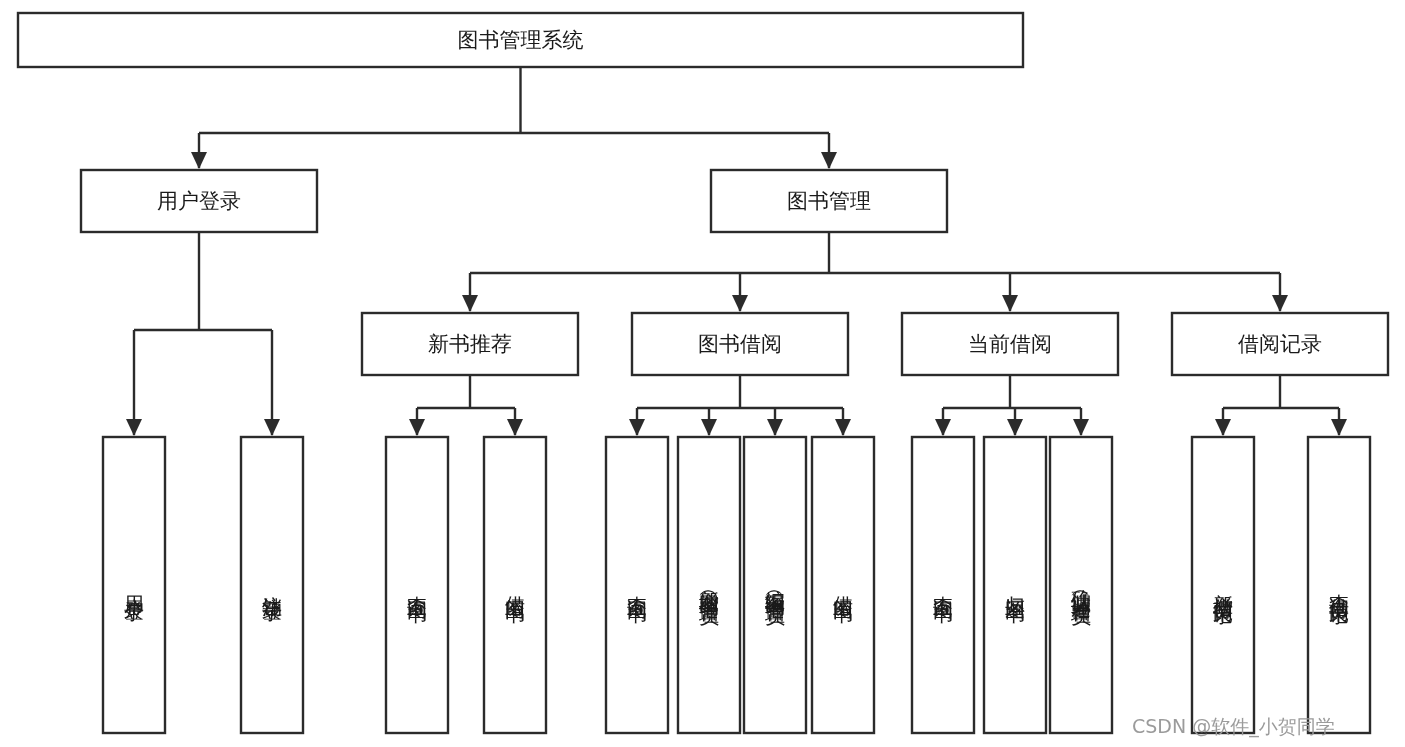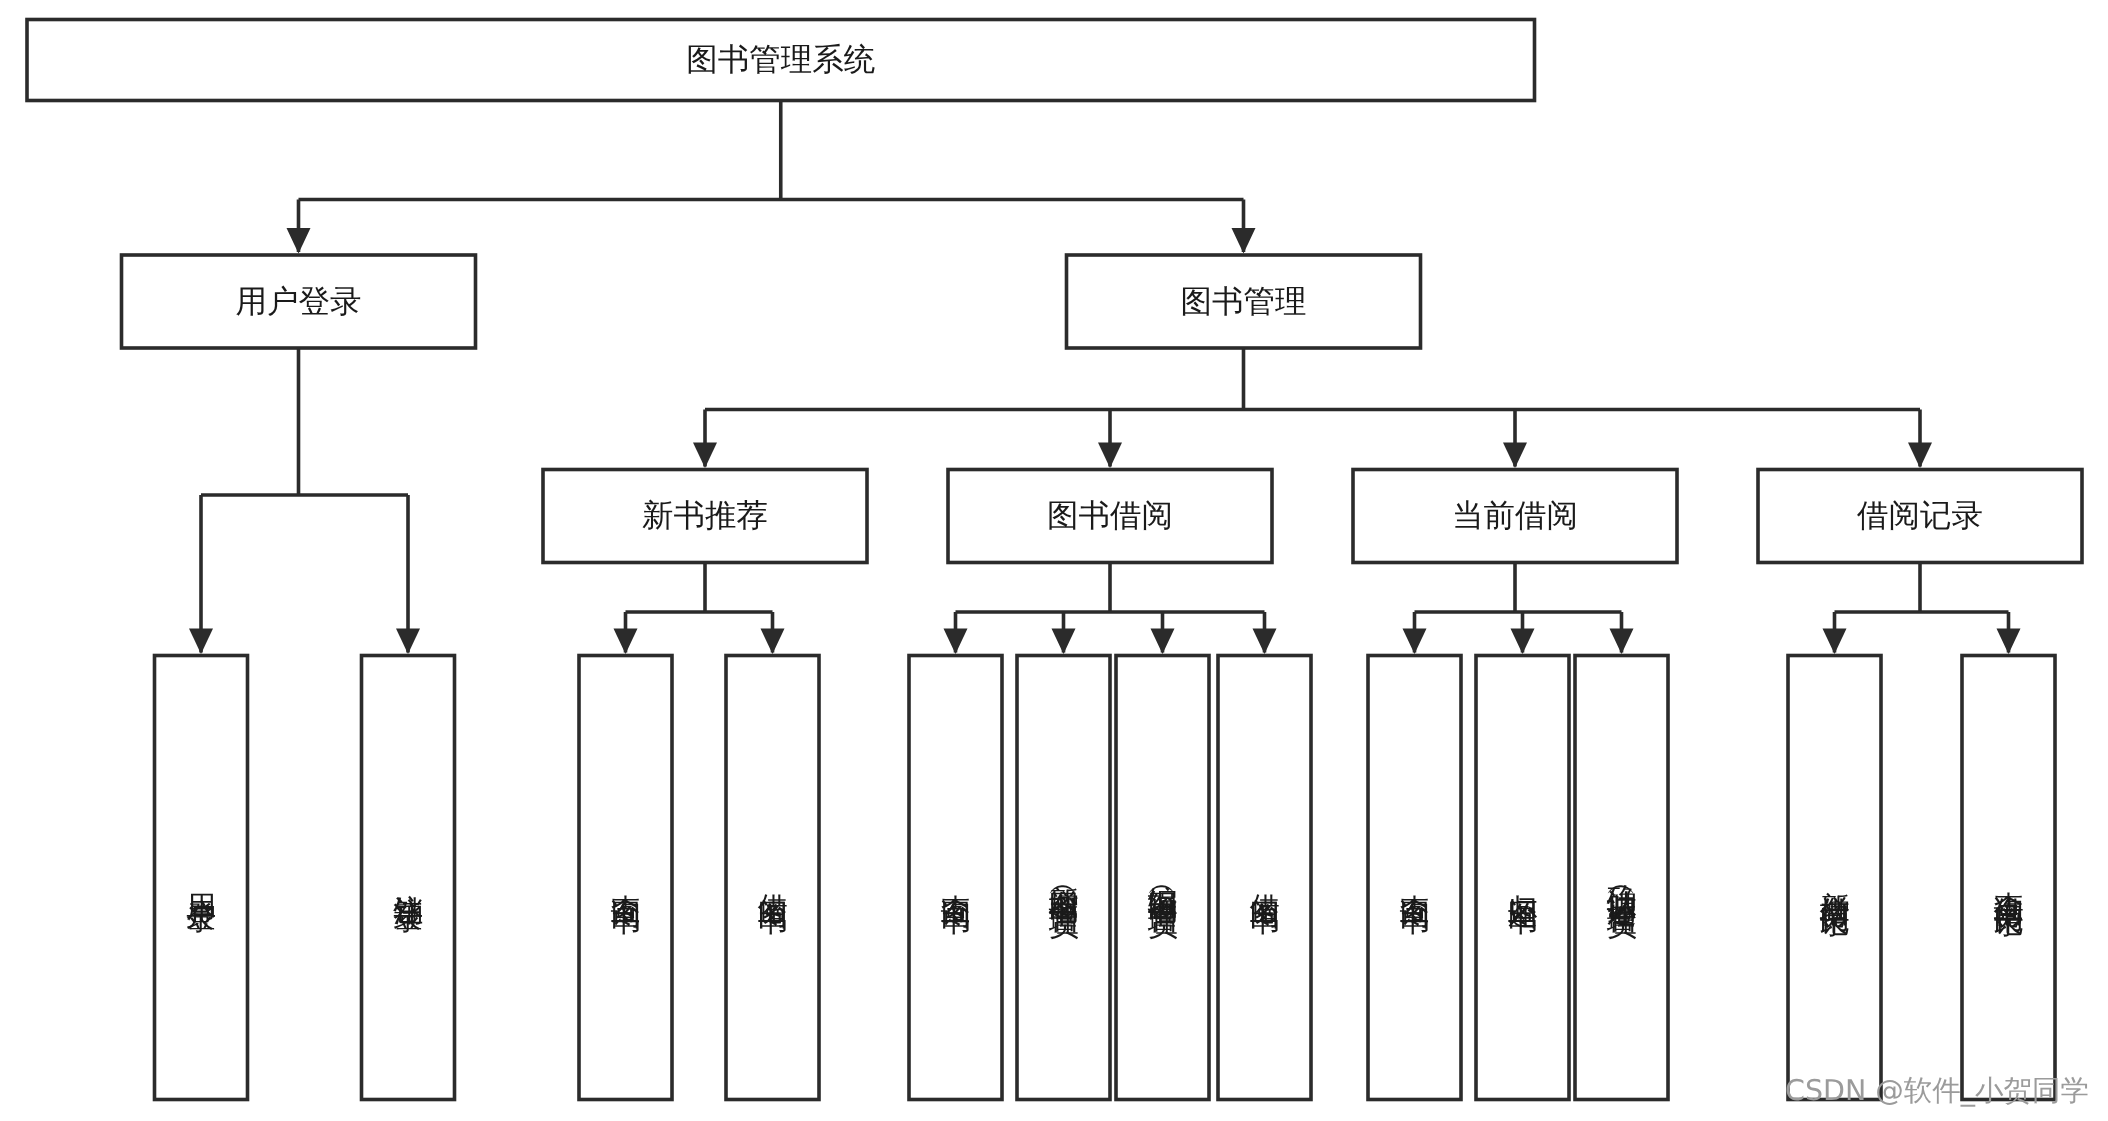--- a/index.html
+++ b/index.html
@@ -177,14 +177,14 @@
       <div class="vlabel" style="left: 678px; top: 437px; width: 62px; height: 296px;">新增图书（管理员）</div>
       <div class="vlabel" style="left: 744px; top: 437px; width: 62px; height: 296px;">编辑图书（管理员）</div>
       <div class="vlabel" style="left: 812px; top: 437px; width: 62px; height: 296px;">借阅图书</div>
       <div class="vlabel" style="left: 912px; top: 437px; width: 62px; height: 296px;">查询图书</div>
       <div class="vlabel" style="left: 984px; top: 437px; width: 62px; height: 296px;">归还图书</div>
       <div class="vlabel" style="left: 1050px; top: 437px; width: 62px; height: 296px;">确认归还（管理员）</div>
       <div class="vlabel" style="left: 1192px; top: 437px; width: 62px; height: 296px;">新增借阅记录</div>
       <div class="vlabel" style="left: 1308px; top: 437px; width: 62px; height: 296px;">查询借阅记录</div>
     </div>
 
-  <div class="watermark" style="left:1190px; top:714px;">CSDN @软件_小贺同学</div>
+  <div class="watermark" style="left:1132px; top:714px;">CSDN @软件_小贺同学</div>
 </div>
 
 </body></html>

